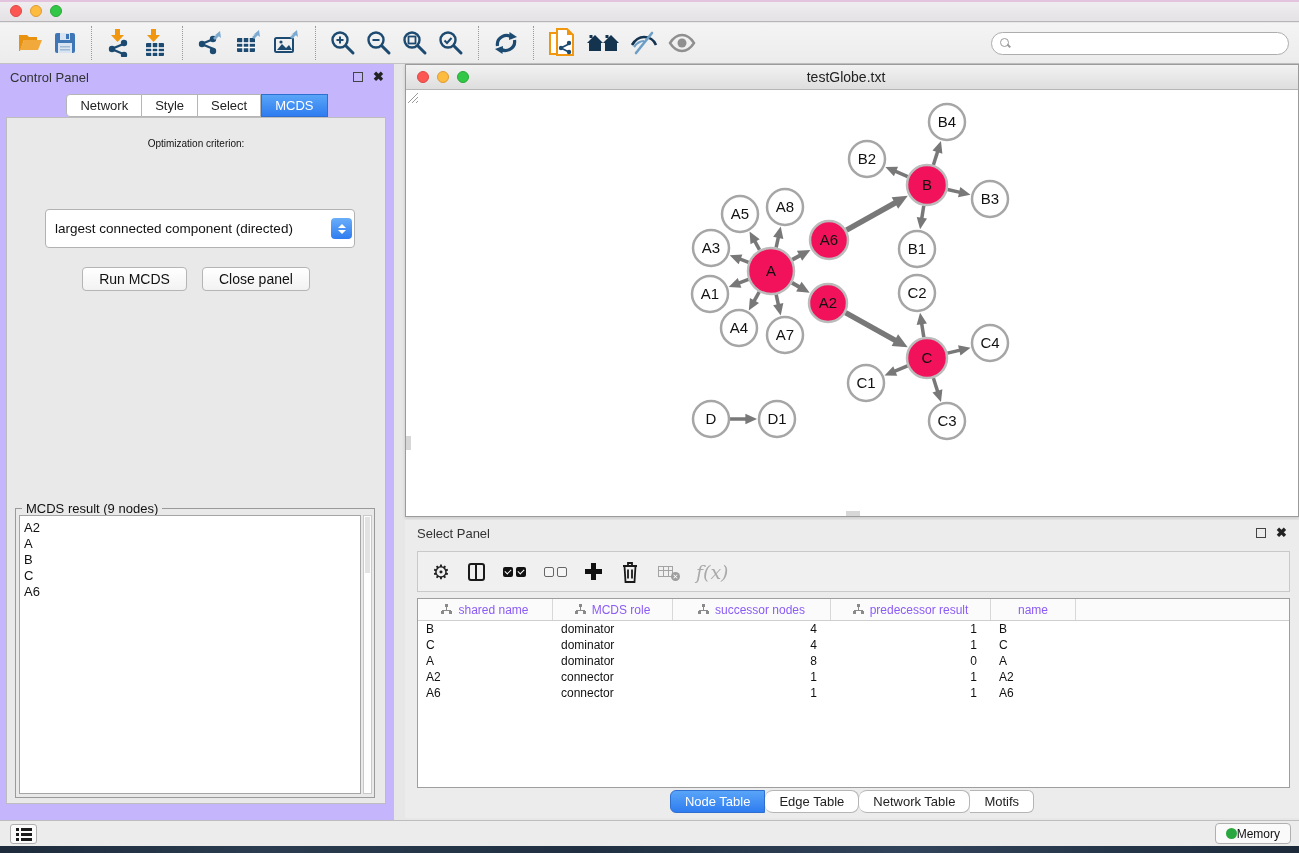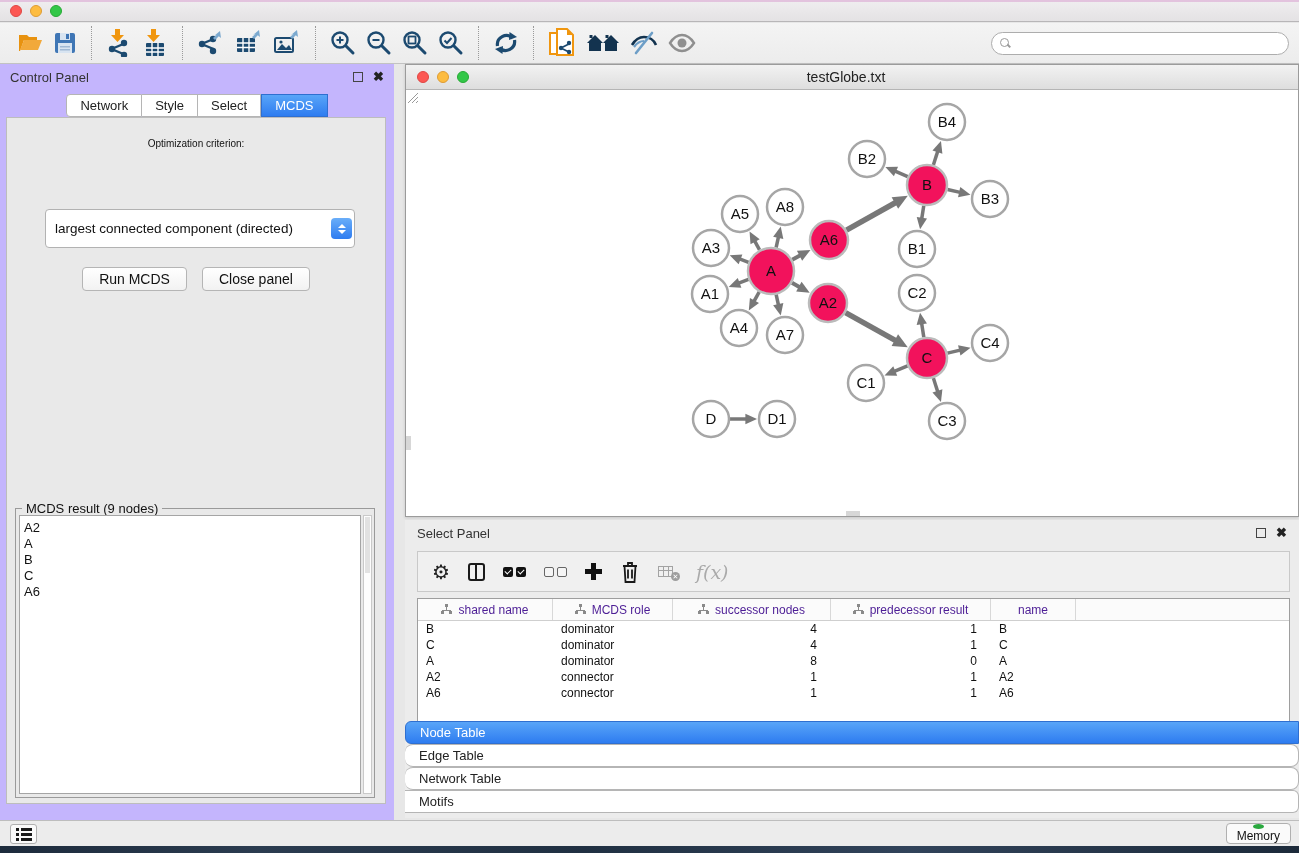--- a/index.html
+++ b/index.html
@@ -92,40 +92,40 @@
   .fx { font-family:"DejaVu Serif", serif; font-style:italic; font-size:19px; color:#aaa; }
   .tablegrid-x { position:relative; width:20px; height:14px; }
   .tgx-grid { position:absolute; left:0; top:1px; width:15px; height:11px; border:1.5px solid #a3a3a3; }
   .tgx-grid::before { content:""; position:absolute; left:4px; top:0; bottom:0; width:1.5px; background:#a3a3a3; box-shadow:5px 0 0 #a3a3a3; }
   .tgx-grid::after { content:""; position:absolute; left:0; right:0; top:3px; height:1.5px; background:#a3a3a3; }
   .tgx-x { position:absolute; right:-2px; bottom:-2px; width:9px; height:9px; border-radius:50%; background:#9d9d9d; color:#fff; font-size:7px; line-height:9px; text-align:center; }
 
   .datatable { position:absolute; left:12px; right:9px; top:78px; bottom:30px; background:#fff; border:1px solid #9e9e9e; }
   .thead { display:grid; grid-template-columns:135px 120px 158px 160px 85px 1fr; height:22px;
     background:#fbfbfb; border-bottom:1px solid #cfcfcf; }
-  .th { display:flex; align-items:center; justify-content:center; gap:6px; font-size:12px; color:#4c1d95;
+  .th { display:flex; align-items:center; justify-content:center; gap:6px; font-size:12px; color:#8b5cf6;
     border-right:1px solid #d8d8d8; overflow:hidden; }
   .th:last-child { border-right:none; }
   .treeicon { flex:0 0 auto; }
   .trow { display:grid; grid-template-columns:135px 120px 158px 160px 85px 1fr; height:16px; font-size:12px; color:#111; }
   .td { padding:1px 6px 0 8px; white-space:nowrap; overflow:hidden; }
   .td.num { text-align:right; padding-right:14px; }
 
-  .tp-tabs { position:absolute; left:0; right:0; bottom:5px; display:flex; justify-content:center;flex-direction:column; }
+  .tp-tabs { position:absolute; left:0; right:0; bottom:5px; display:flex; justify-content:center; }
   .tp-tabs .seg { padding:3px 14px;border-radius:8px; }
   .tp-tabs .seg.first { border-radius:6px 0 0 6px; }
   .tp-tabs .seg.last { border-radius:0 6px 6px 0; }
   .tp-tabs .seg.active { border-radius:6px 0 0 6px; border:1px solid #2f6fd0; }
 
   
   .statusbar { position:absolute; left:0; top:820px; width:1299px; height:26px; background:#ececec; border-top:1px solid #bdbdbd; }
   .listbtn { position:absolute; left:10px; top:3px; width:27px; height:20px; background:#fafafa; border:1px solid #b0b0b0; border-radius:3px;
     display:flex; align-items:center; justify-content:center; }
   .membtn { position:absolute; right:8px; top:2px; height:21px; background:#fafafa; border:1px solid #b0b0b0; border-radius:4px;
-    display:flex; align-items:center; padding:0 10px; gap:0; font-size:12px; color:#111;flex-direction:column; }
+    display:flex; align-items:center; padding:0 10px; gap:0; font-size:12px; color:#111; }
   .memdot { width:11px; height:11px; border-radius:50%; background:#2aa83f; }
   .desktop-strip { position:absolute; left:0; top:846px; width:1299px; height:7px;
     background:linear-gradient(90deg,#1d2b3c,#2b3c50 20%,#203042 45%,#31435a 70%,#1c2a3a); }
 
   .icon-svg { display:block; }
 </style>
 </head>
 <body>
 
 <div class="titlebar">

